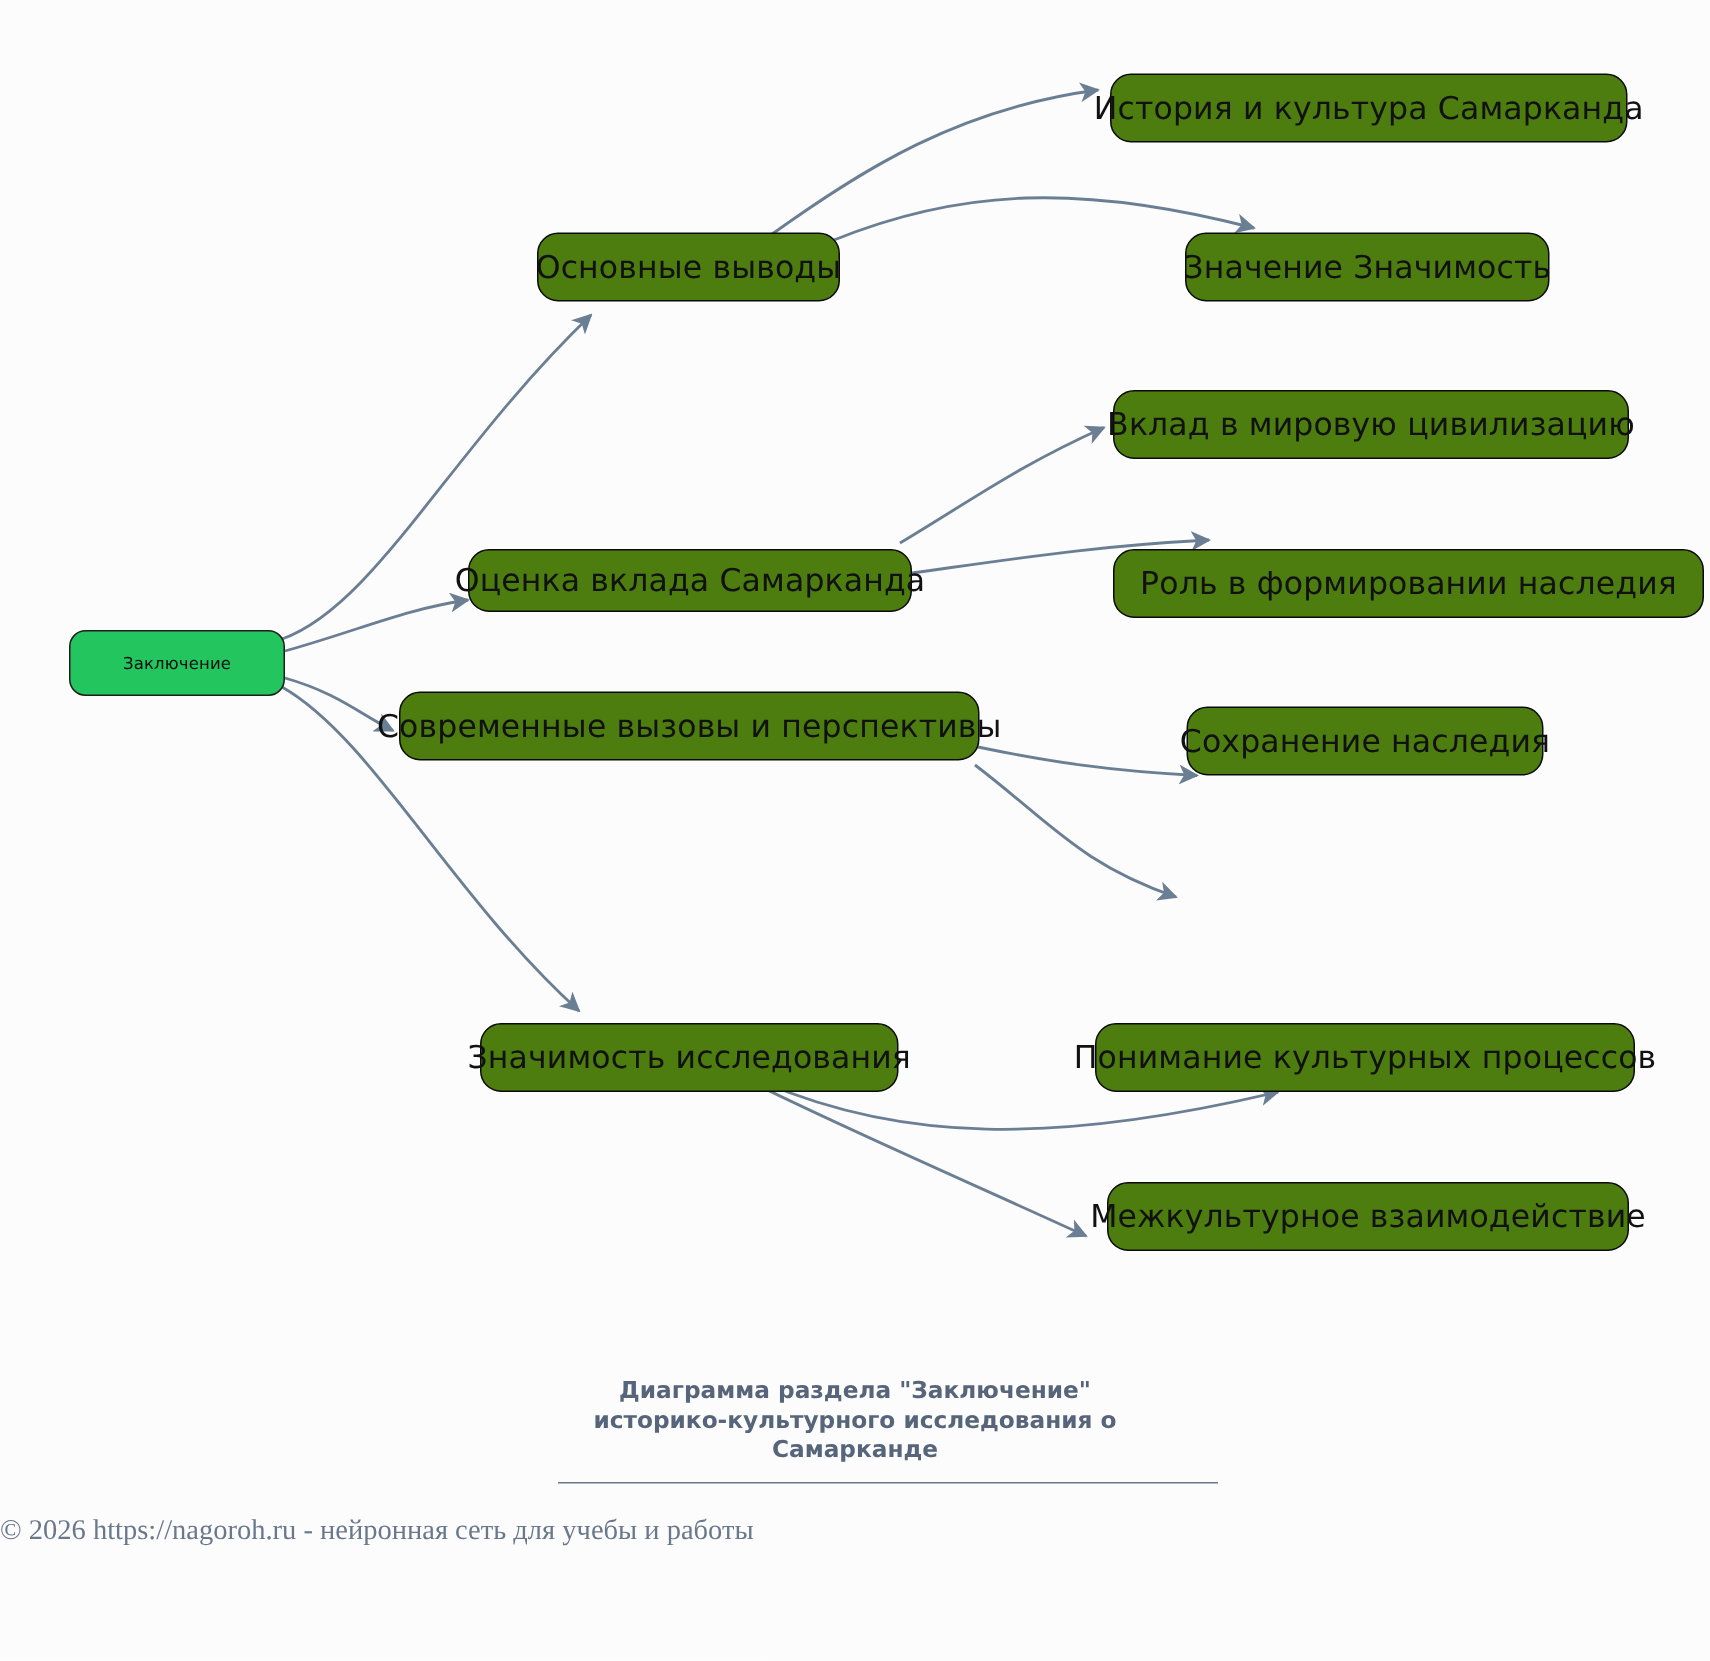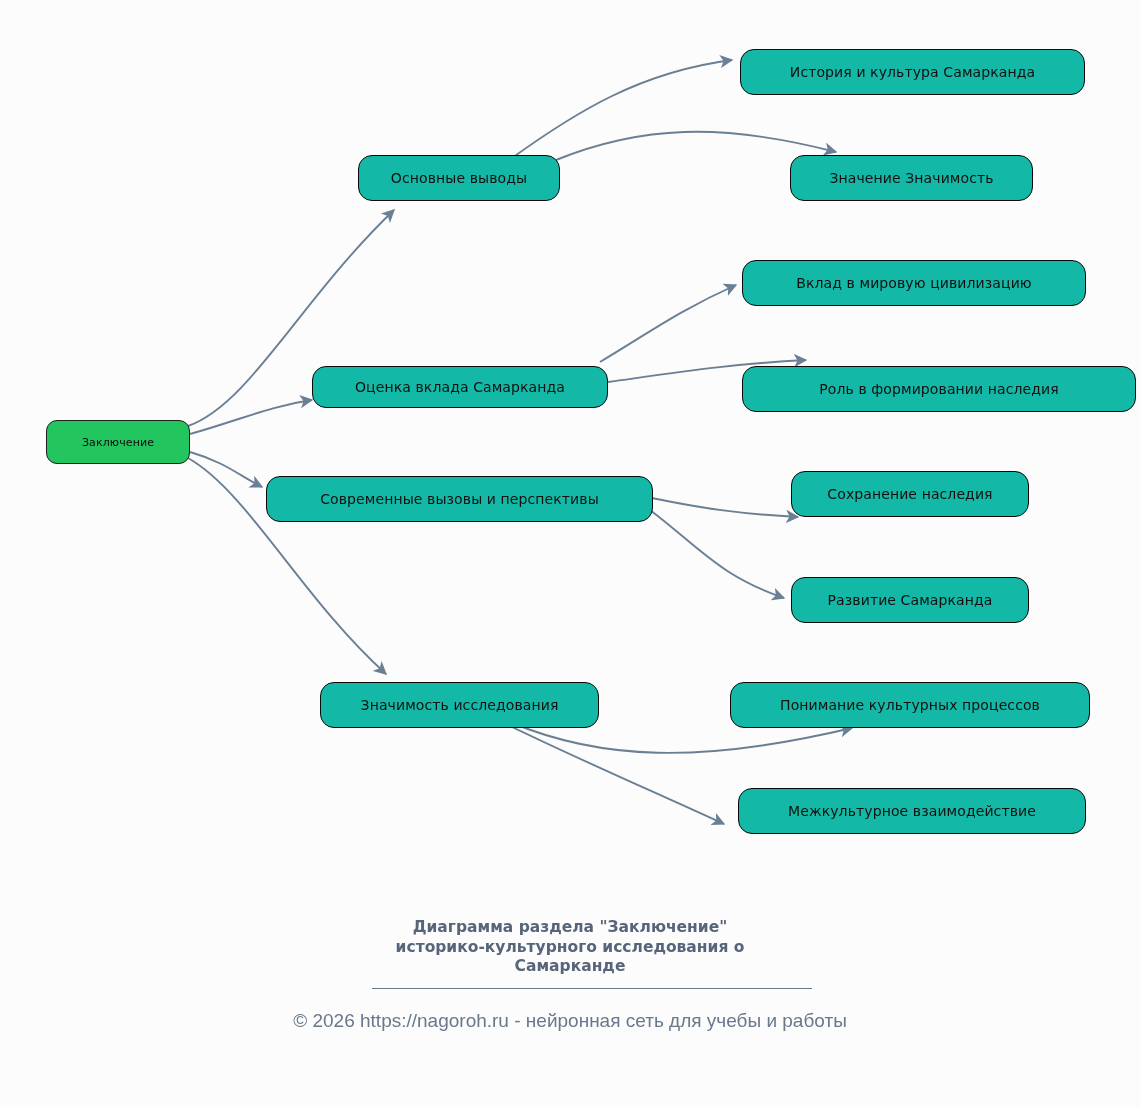--- a/index.html
+++ b/index.html
@@ -23,24 +23,24 @@
     height: 1107px;
     pointer-events: none;
   }
   .node {
     position: absolute;
     box-sizing: border-box;
     display: flex;
     align-items: center;
     justify-content: center;
     border-radius: 14px;
-    background: #14b8a6;
+    background: #4d7c0f;
     border: 1.6px solid #0a0a0a;
     color: #111111;
-    font-size: 14px;
+    font-size: 21px;
     font-family: "DejaVu Sans", sans-serif;
     letter-spacing: 0.1px;
     white-space: nowrap;
     z-index: 2;
   }
   .node.root {
     background: #22c55e;
     border: 1.8px solid #1e1e1e;
     border-radius: 11px;
     font-size: 11px;
@@ -62,23 +62,22 @@
   }
   .divider {
     position: absolute;
     height: 0;
     border-top: 1.3px solid #6b7789;
   }
   .footer {
     position: absolute;
     left: 0;
     width: 1140px;
-    text-align: center;
     color: #6a788c;
-    font-family: Liberation Sans, sans-serif;
+    font-family: Liberation Serif, serif;
     font-size: 19px;
   }
 </style>
 </head>
 <body>
 
 <div id="canvas">
 
   <svg id="edge-layer" viewBox="0 0 1140 1107" xmlns="http://www.w3.org/2000/svg">
     <defs>
@@ -126,28 +125,25 @@
   <div class="node" style="left:312px; top:366px; width:296px; height:42px;">
     <span>Оценка вклада Самарканда</span>
   </div>
   <div class="node" style="left:742px; top:260px; width:344px; height:46px;">
     <span>Вклад в мировую цивилизацию</span>
   </div>
   <div class="node" style="left:742px; top:366px; width:394px; height:46px;">
     <span>Роль в формировании наследия</span>
   </div>
 
-  <div class="node" style="left:266px; top:476px; width:387px; height:46px;">
+  <div class="node" style="left:266px; top:461px; width:387px; height:46px;">
     <span>Современные вызовы и перспективы</span>
   </div>
   <div class="node" style="left:791px; top:471px; width:238px; height:46px;align-items:center;">
     <span>Сохранение наследия</span>
-  </div>
-  <div class="node" style="left:791px; top:577px; width:238px; height:46px;">
-    <span>Развитие Самарканда</span>
   </div>
 
   <div class="node" style="left:730px; top:682px; width:360px; height:46px;">
     <span>Понимание культурных процессов</span>
   </div>
   <div class="node" style="left:320px; top:682px; width:279px; height:46px;">
     <span>Значимость исследования</span>
   </div>
   <div class="node" style="left:738px; top:788px; width:348px; height:46px;">
     <span>Межкультурное взаимодействие</span>

